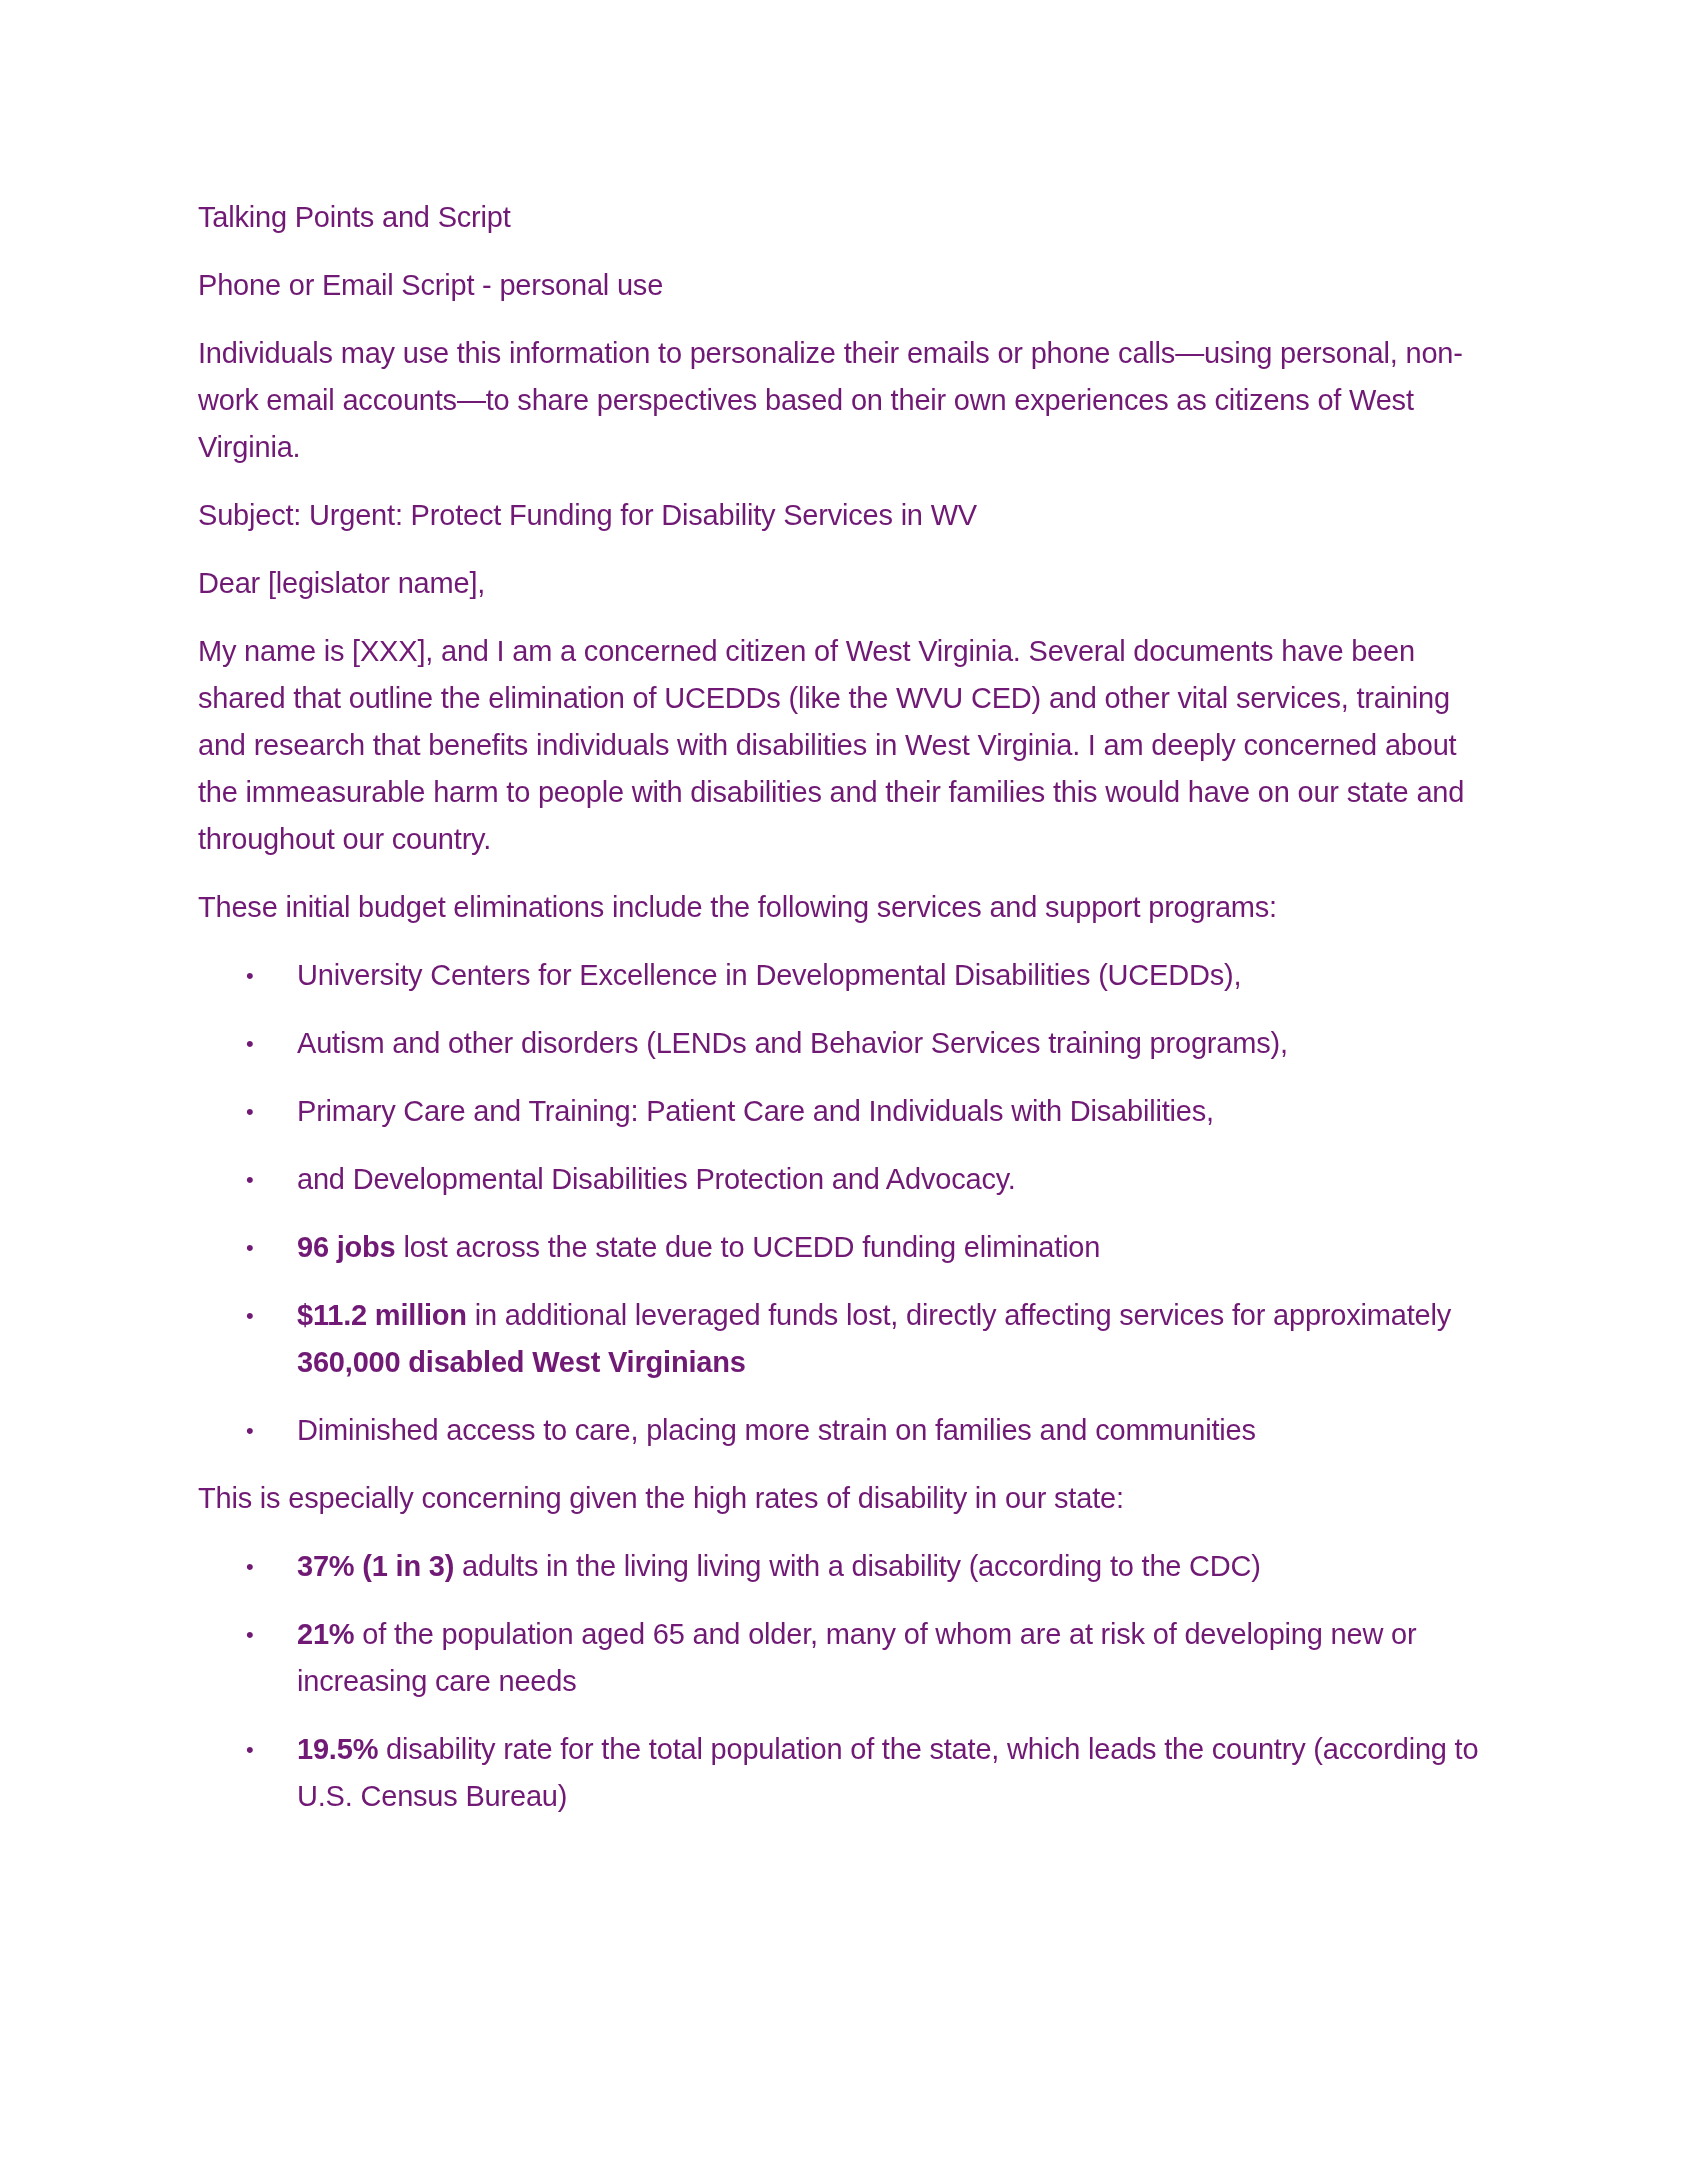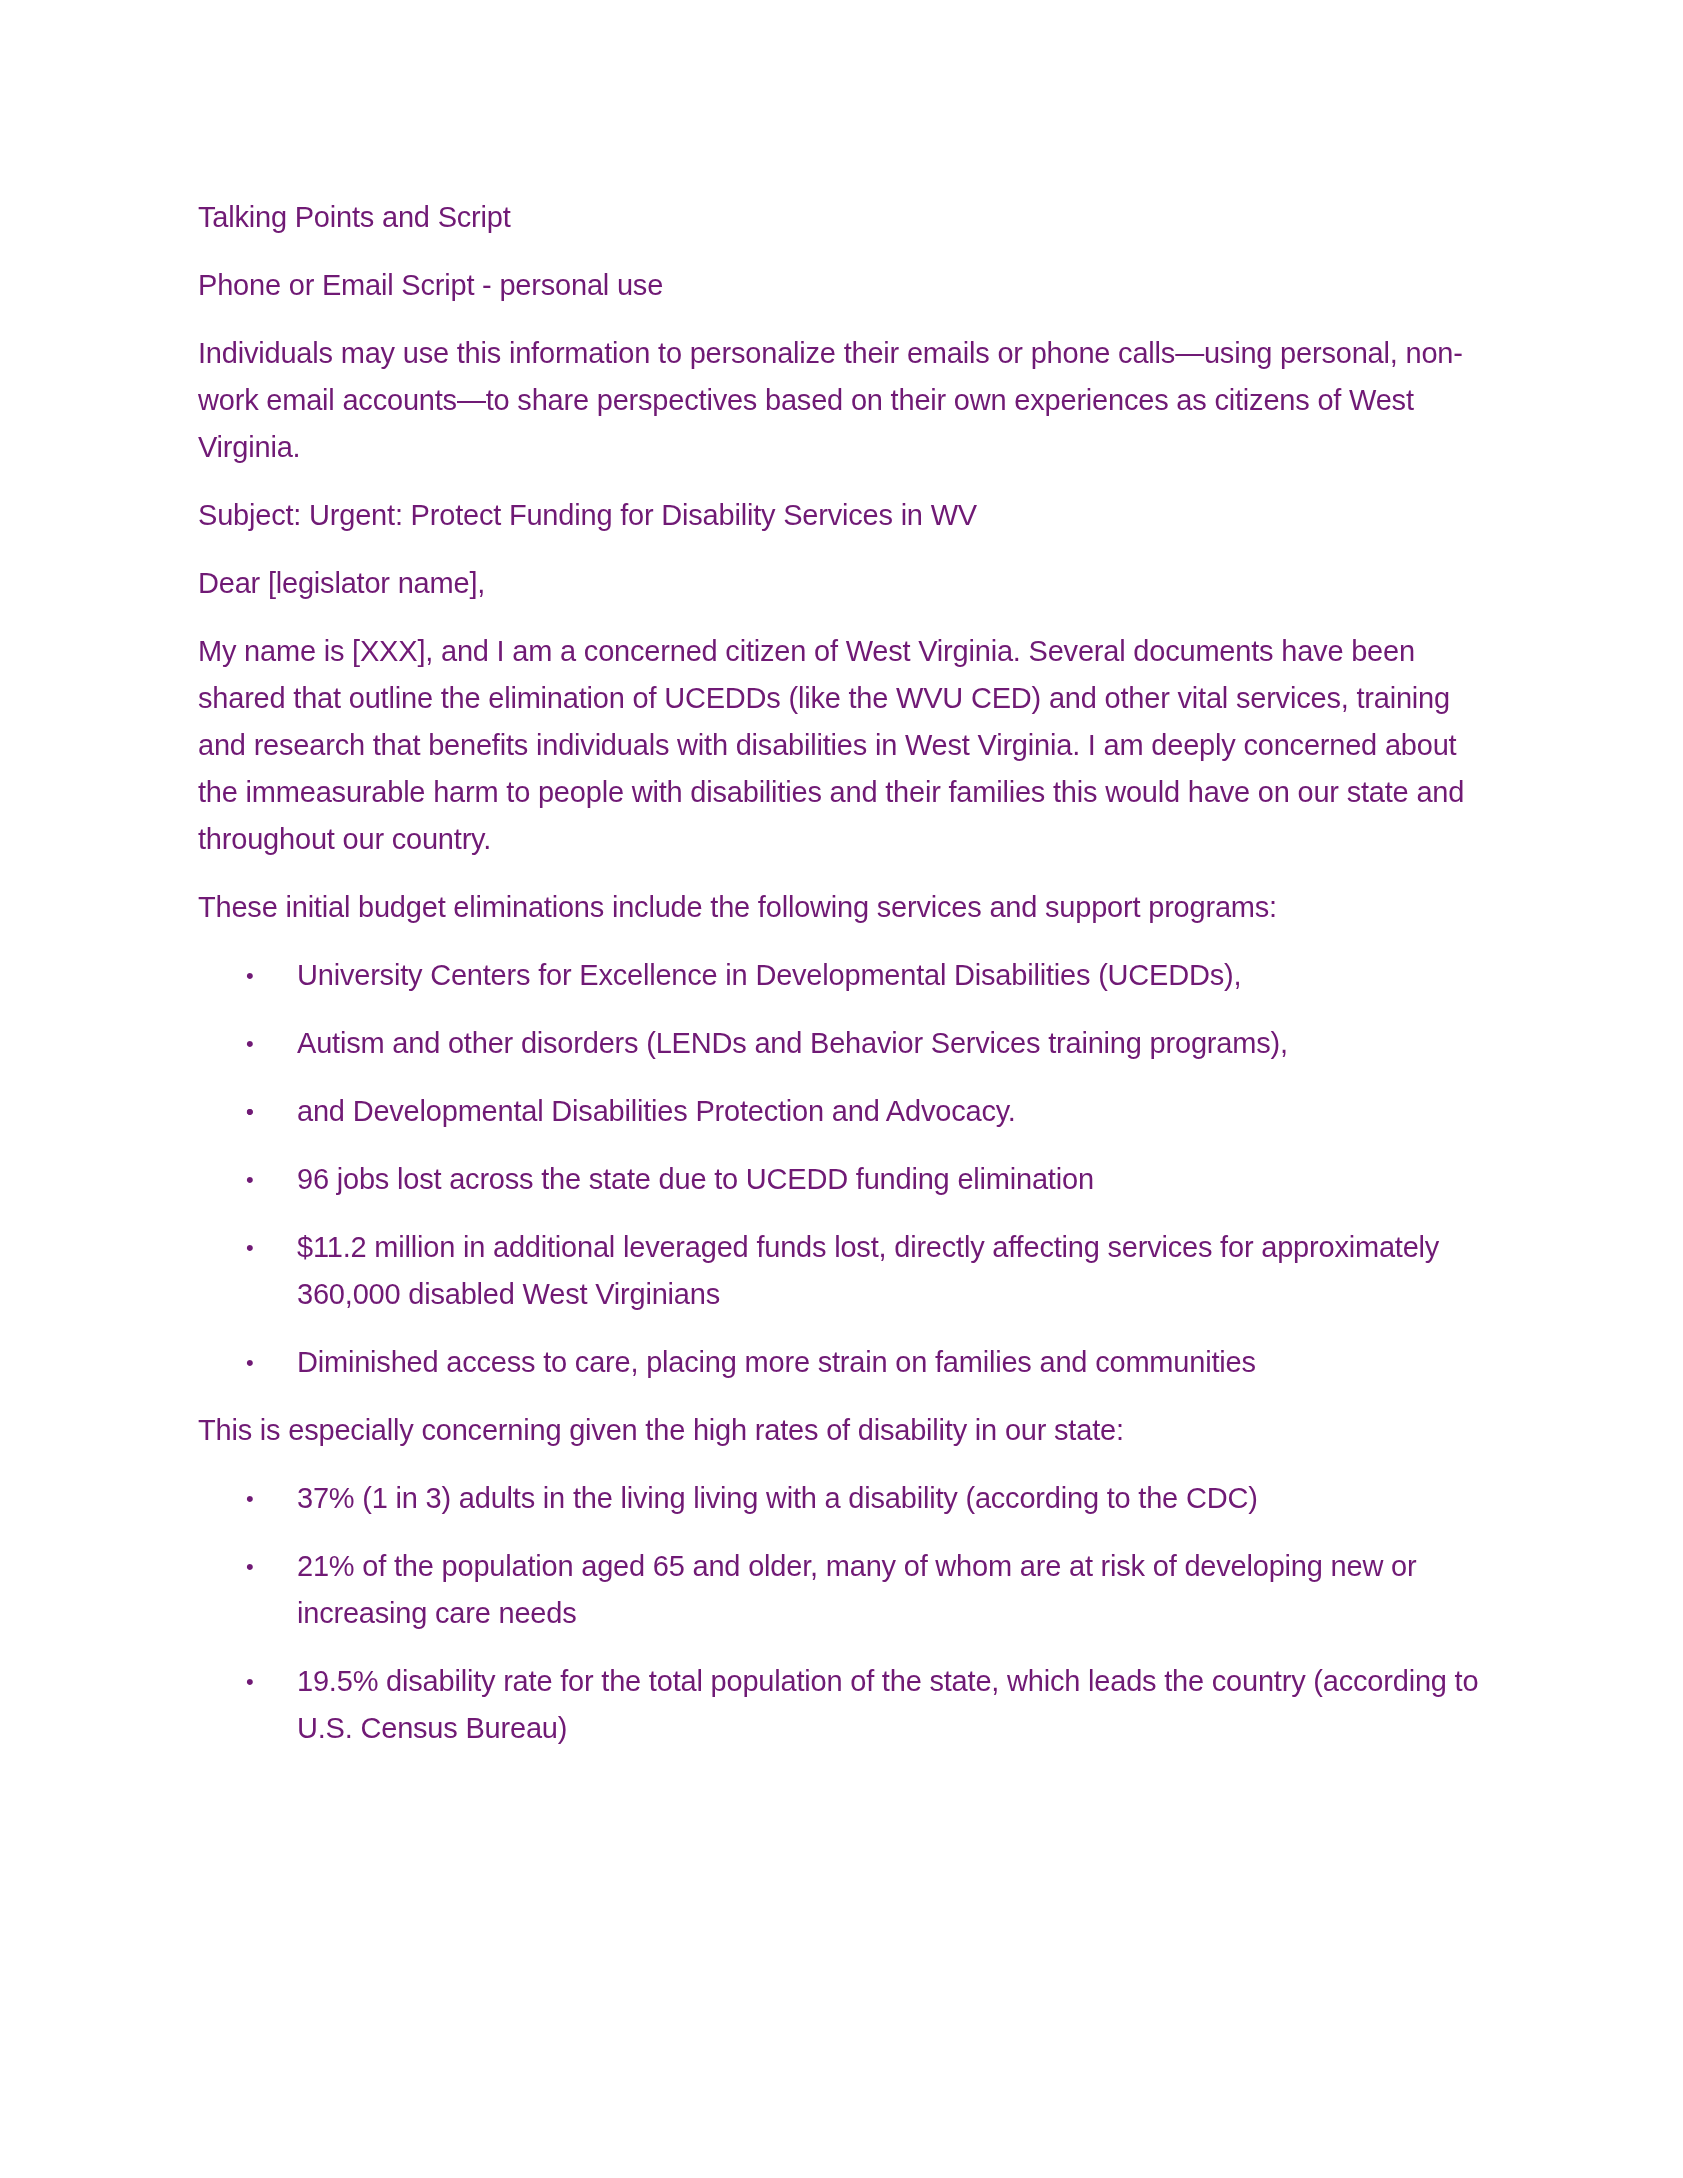--- a/index.html
+++ b/index.html
@@ -6,38 +6,38 @@
   body { width: 1683px; height: 2178px; position: relative; overflow: hidden; }
   .page {
     position: absolute; left: 198px; top: 194px; width: 1287px;
     font-family: "Liberation Sans", sans-serif;
     font-size: 29px; color: #701a75; letter-spacing: -0.2px;
   }
   p { margin: 0 0 21px 0; line-height: 47px; }
   ul { list-style: none; margin: 0; padding: 0; }
   li { position: relative; padding-left: 99px; margin: 0 0 21px 0; line-height: 47px; }
   li .bullet { position: absolute; left: 48px; top: 0; width: 20px; line-height: 47px; font-size: 22px; }
-  b { font-weight: normal; }
+  b { font-weight: bold; }
 </style>
 </head>
 <body>
 
 <div class="page">
   <p>Talking Points and Script</p>
   <p>Phone or Email Script - personal use</p>
   <p>Individuals may use this information to personalize their emails or phone calls—using personal, non-work email accounts—to share perspectives based on their own experiences as citizens of West Virginia.</p>
   <p>Subject: Urgent: Protect Funding for Disability Services in WV</p>
   <p>Dear [legislator name],</p>
   <p>My name is [XXX], and I am a concerned citizen of West Virginia. Several documents have been shared that outline the elimination of UCEDDs (like the WVU CED) and other vital services, training and research that benefits individuals with disabilities in West Virginia. I am deeply concerned about the immeasurable harm to people with disabilities and their families this would have on our state and throughout our country.</p>
 
   <p>These initial budget eliminations include the following services and support programs:</p>
   <ul>
     <li><span class="bullet">•</span><span>University Centers for Excellence in Developmental Disabilities (UCEDDs),</span></li>
     <li><span class="bullet">•</span><span>Autism and other disorders (LENDs and Behavior Services training programs),</span></li>
-    <li><span class="bullet">•</span></li>
+    <li><span class="bullet">•</span><span>Primary Care and Training: Patient Care and Individuals with Disabilities,</span></li>
     <li><span class="bullet">•</span><span>and Developmental Disabilities Protection and Advocacy.</span></li>
   </ul>
 
   <ul>
     <li><span class="bullet">•</span><b>96 jobs</b><span> lost across the state due to UCEDD funding elimination</span><b></b></li>
     <li><span class="bullet">•</span><b>$11.2 million</b><span> in additional leveraged funds lost, directly affecting services for approximately </span><b>360,000 disabled West Virginians</b></li>
     <li><span class="bullet">•</span><b></b><span>Diminished access to care, placing more strain on families and communities</span><b></b></li>
   </ul>
 
   <p>This is especially concerning given the high rates of disability in our state:</p>

